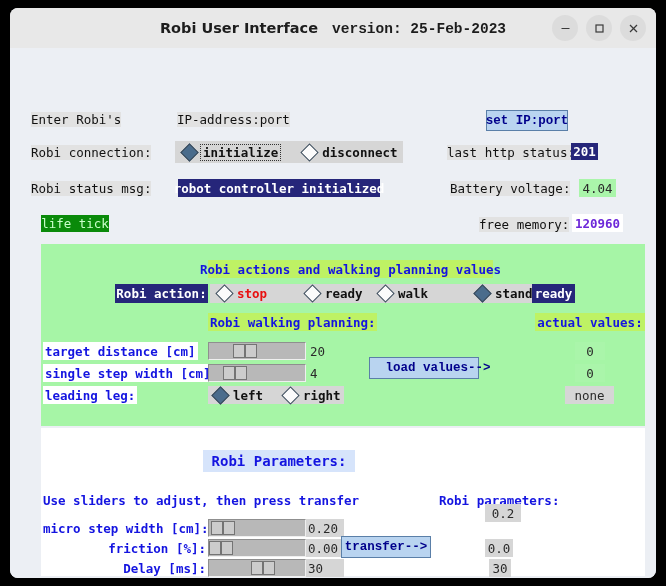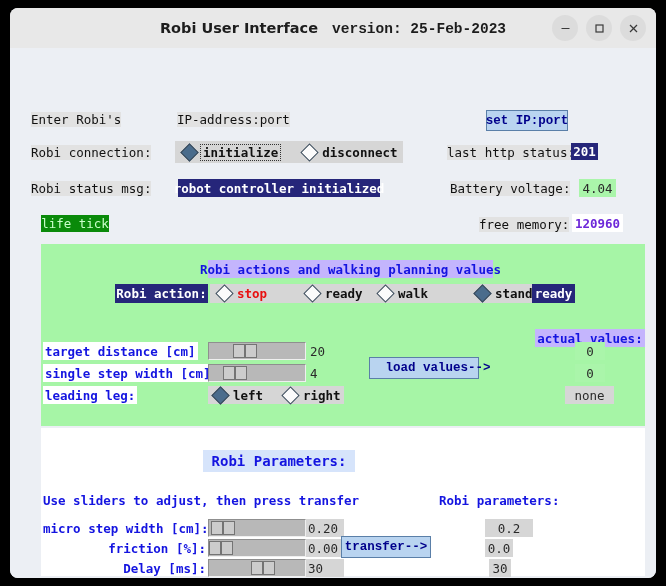--- a/index.html
+++ b/index.html
@@ -70,21 +70,21 @@
   .badge-green{
     position:absolute;background:#0a8a0a;color:#caffca;font-family:"DejaVu Sans Mono",monospace;
     font-size:12.5px;display:flex;align-items:center;justify-content:center;white-space:pre;
   }
 
   
   .panel-green{position:absolute;background:#a6f5a6;}
   .panel-white{position:absolute;background:#fff;}
 
   .hdr-blue-w{
-    position:absolute;background:#c4b5fd;color:#1414e0;font-weight:bold;
+    position:absolute;background:#bef264;color:#1414e0;font-weight:bold;
     font-family:"DejaVu Sans Mono",monospace;font-size:12.5px;
     display:flex;align-items:center;justify-content:center;white-space:pre;text-align:center;
   }
   .hdr-blue-lb{
     position:absolute;background:#d6e4fb;color:#1414e0;font-weight:bold;
     font-family:"DejaVu Sans Mono",monospace;font-size:14px;
     display:flex;align-items:center;justify-content:center;white-space:pre;
   }
   .lbl-blue-w{
     position:absolute;background:#fff;color:#1414e0;font-weight:bold;
@@ -187,21 +187,22 @@
           <span class="dia off"></span>
           <span>walk</span>
         </div>
         <div class="radio" style="position:absolute;left:266px;">
           <span class="dia on"></span>
           <span>stand</span>
         </div>
       </div>
       <div class="badge-navy" style="left:491px;top:40px;width:43px;height:19px;">ready</div>
 
-      <div class="hdr-blue-w" style="left:494px;top:69px;width:110px;height:18px;margin-top:16px;">actual values:</div>
+      <div class="hdr-blue-w" style="left:167px;top:69px;width:169px;height:18px;justify-content:flex-start;padding-left:2px;box-sizing:border-box;">Robi walking planning:</div>
+      <div class="hdr-blue-w" style="left:494px;top:69px;width:110px;height:18px;">actual values:</div>
 
       <div class="lbl-blue-w" style="left:2px;top:98px;height:18px;padding:0 2px;">target distance [cm]</div>
       <div class="slider" style="left:167px;top:98px;width:98px;height:18px;">
         <div class="thumb" style="left:24px;"></div>
         <div class="thumb" style="left:36px;"></div>
       </div>
       <div class="slider-val" style="left:269px;top:98px;height:18px;">20</div>
       <div class="rv greenbg" style="left:534px;top:98px;width:30px;height:18px;">0</div>
 
       <div class="lbl-blue-w" style="left:2px;top:120px;height:18px;padding:0 2px;">single step width [cm]:</div>
@@ -234,21 +235,21 @@
 
       <div class="lbl-blue-plain" style="left:2px;top:63px;height:18px;">Use sliders to adjust, then press transfer</div>
       <div class="lbl-blue-plain" style="left:398px;top:63px;height:18px;">Robi parameters:</div>
 
       <div class="lbl-blue-plain" style="left:2px;top:91px;height:18px;">micro step width [cm]:</div>
       <div class="slider" style="left:167px;top:91px;width:98px;height:18px;">
         <div class="thumb" style="left:2px;"></div>
         <div class="thumb" style="left:14px;"></div>
       </div>
       <div class="rv graybg" style="left:265px;top:91px;width:38px;height:18px;justify-content:flex-start;padding-left:2px;box-sizing:border-box;">0.20</div>
-      <div class="rv graybg" style="left:444px;top:91px;width:48px;height:18px;">0.2</div>
+      <div class="rv graybg" style="left:444px;top:76px;width:36px;height:18px;">0.2</div>
 
       <div class="lbl-blue-plain" style="left:2px;top:111px;height:18px;width:163px;justify-content:flex-end;">friction [%]:</div>
       <div class="slider" style="left:167px;top:111px;width:98px;height:18px;">
         <div class="thumb" style="left:0px;"></div>
         <div class="thumb" style="left:12px;"></div>
       </div>
       <div class="rv graybg" style="left:265px;top:111px;width:38px;height:18px;justify-content:flex-start;padding-left:2px;box-sizing:border-box;">0.00</div>
       <div class="rv graybg" style="left:444px;top:111px;width:28px;height:18px;">0.0</div>
 
       <div class="lbl-blue-plain" style="left:2px;top:131px;height:18px;width:163px;justify-content:flex-end;">Delay [ms]:</div>

